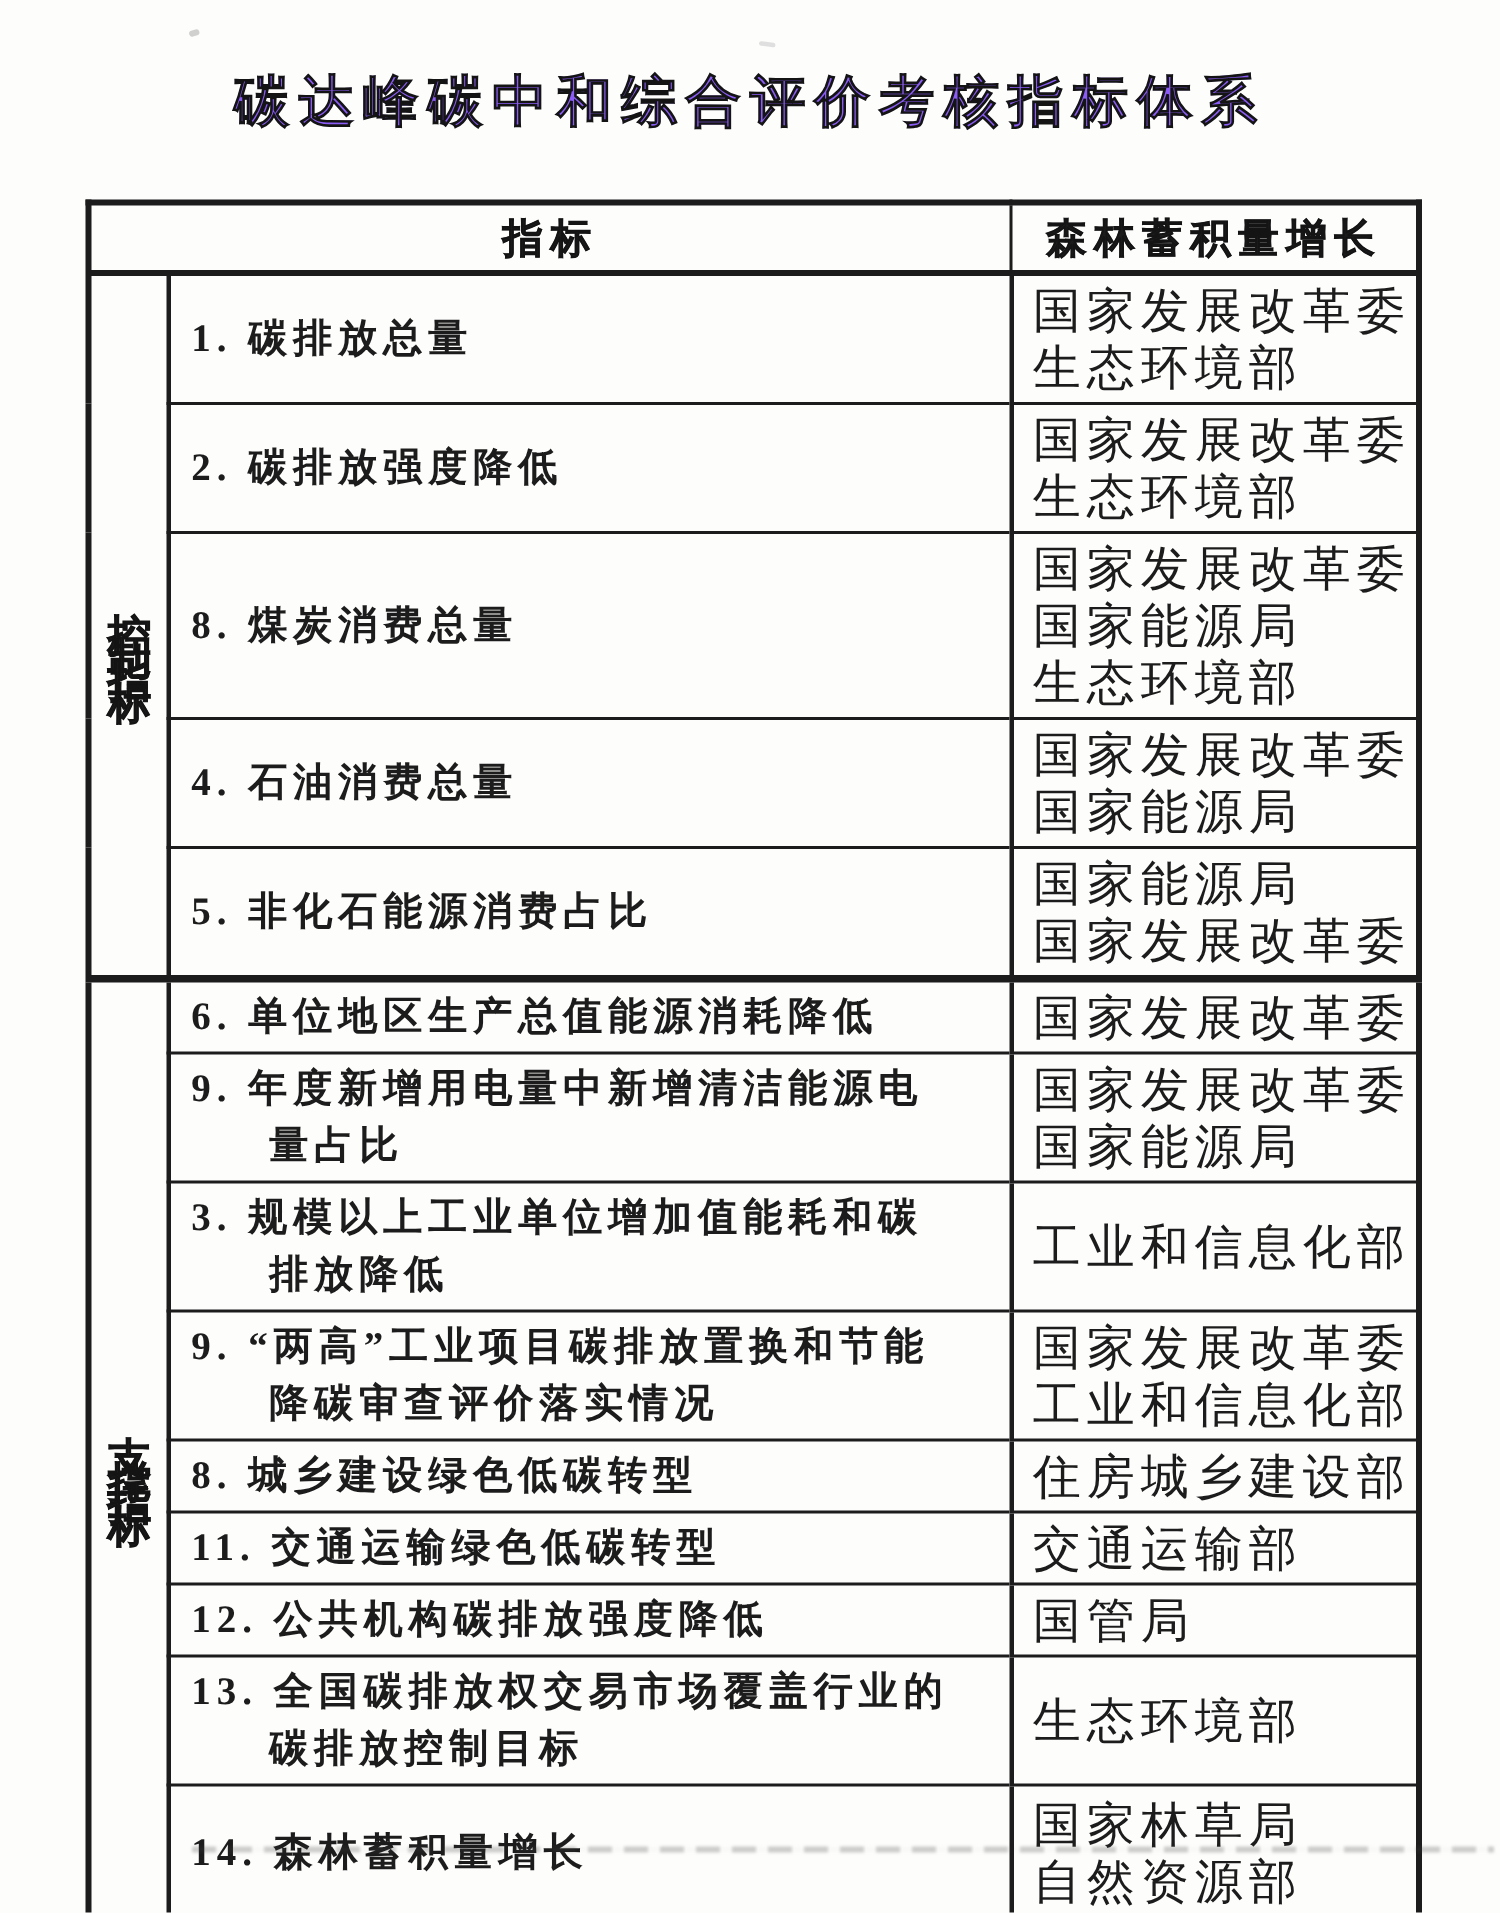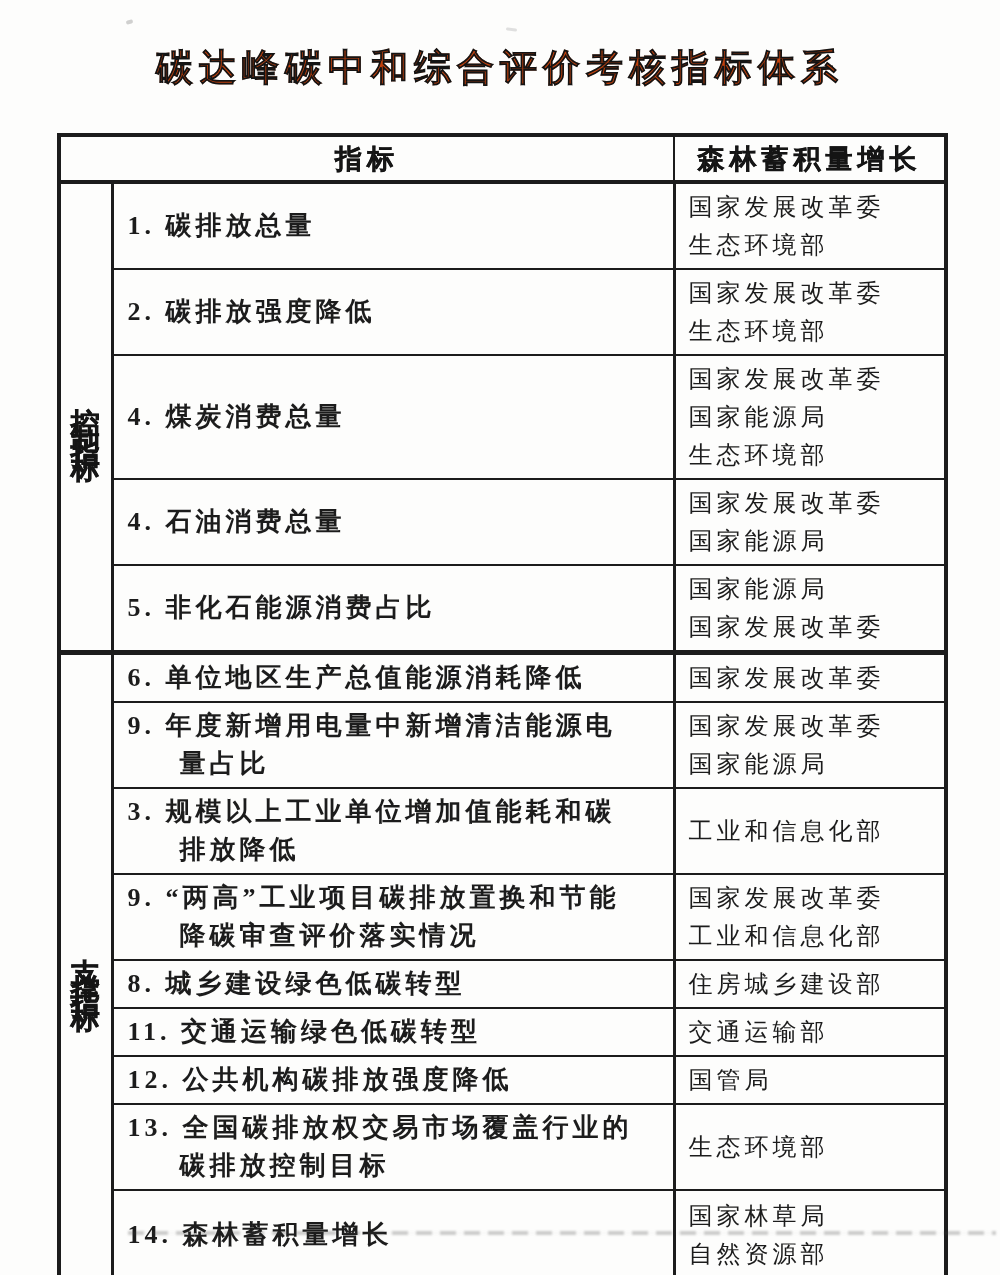--- a/index.html
+++ b/index.html
@@ -24,21 +24,21 @@
     top: 40px;
     left: 0;
     width: 1000px;
     margin: 0;
     text-align: center;
     font-family: "Liberation Sans", "DejaVu Sans", sans-serif;
     font-weight: 900;
     font-size: 37px;
     line-height: 56px;
     letter-spacing: 6px;
-    color: #c2410c;
+    color: #8b5cf6;
     -webkit-text-stroke: 0.6px #141414;
   }
   table.indicator-table {
     position: absolute;
     left: 57px;
     top: 133px;
     width: 887px;
     border-collapse: collapse;
     table-layout: fixed;
     background: transparent;
@@ -92,21 +92,21 @@
     line-height: 38px;
     letter-spacing: 4px;
     white-space: pre-line;
     padding-left: 52px;
     text-indent: -52px;
     font-weight: bold;
   }
 
   td.dept-cell { padding: 4px 6px 4px 13px; }
   .dept-line {
-    font-size: 24px;
+    font-size: 32px;
     line-height: 38px;
     letter-spacing: 4px;
     white-space: nowrap;
   }
 
   
   .speck {
     position: absolute;
     background: #9a9a9a;
     opacity: 0.45;
@@ -160,21 +160,21 @@
       <td class="ind-cell">
         <div class="ind-text">2. 碳排放强度降低</div>
       </td>
       <td class="dept-cell">
         <div class="dept-line">国家发展改革委</div>
         <div class="dept-line">生态环境部</div>
       </td>
     </tr>
     <tr style="height:117px">
       <td class="ind-cell">
-        <div class="ind-text">4. 煤炭消费总量</div>
+        <div class="ind-text">8. 煤炭消费总量</div>
       </td>
       <td class="dept-cell">
         <div class="dept-line">国家发展改革委</div>
         <div class="dept-line">国家能源局</div>
         <div class="dept-line">生态环境部</div>
       </td>
     </tr>
     <tr style="height:83px">
       <td class="ind-cell">
         <div class="ind-text">4. 石油消费总量</div>

